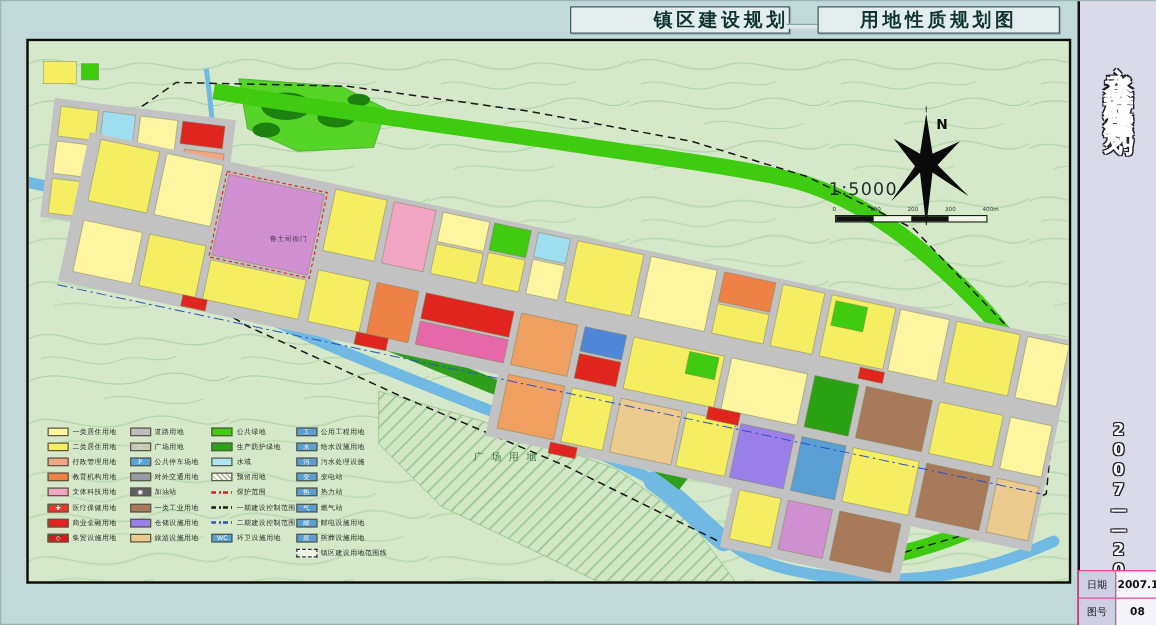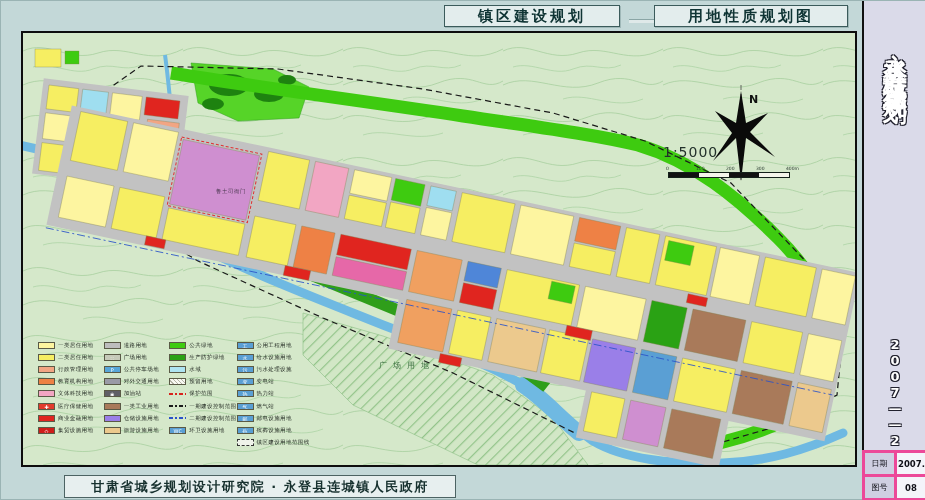--- a/index.html
+++ b/index.html
@@ -12,21 +12,21 @@
   .page{position:absolute;inset:0;border:1px solid #9ab4b4;box-sizing:border-box;}
 
   
   .title-box{
     position:absolute;top:4px;height:22px;
     background:#e3eded;border:1px solid #3b5b5b;box-sizing:border-box;
     display:flex;align-items:center;justify-content:center;
     font-weight:bold;font-size:15px;letter-spacing:3px;color:#0f3434;
     box-shadow:1px 1px 0 #9fb8b8;
   }
-  .title-box.left{left:443px;width:176px;}
+  .title-box.left{left:455px;width:176px;justify-content:flex-end;}
   .title-box.right{left:653px;width:194px;}
   .title-link{position:absolute;top:18px;left:628px;width:28px;height:3px;background:#dfe9e9;border-top:1px solid #8aa5a5;}
 
   
   .map-frame{
     position:absolute;left:20px;top:30px;width:832px;height:432px;
     border:2px solid #0d0d0d;background:#d5e8ca;overflow:hidden;
   }
   .map-frame svg{position:absolute;left:0;top:0;}
   .parcels rect{stroke:#80804f;stroke-width:.35;}
@@ -92,21 +92,21 @@
   .sb-years{
     position:absolute;left:50%;transform:translateX(-50%);top:336px;
     writing-mode:vertical-rl;text-orientation:upright;
     font-size:13px;letter-spacing:1px;white-space:nowrap;
   }
   .sb-info{
     position:absolute;left:-2px;bottom:0;width:66px;
     border-collapse:collapse;table-layout:fixed;
   }
   .sb-info td{
-    border:3px solid #ec4899;height:19px;
+    border:1px solid #ec4899;height:19px;
     font-size:8px;text-align:center;vertical-align:middle;color:#101018;
   }
   .sb-info td.k{width:27px;background:#cfcfe2;}
   .sb-info td.v{background:#f4f4fa;font-weight:bold;font-size:8.5px;}
 </style>
 </head>
 <body>
 
 <div class="page">
 
@@ -423,23 +423,20 @@
             </div>
             <div class="lg-item">
               <span class="lg-sw dashbox"></span>
               <span class="lg-label">镇区建设用地范围线</span>
             </div>
           </div>
         </div>
     </div>
   </div>
 
-  <div class="credit">
-    <span>甘肃省城乡规划设计研究院 · 永登县连城镇人民政府</span>
-  </div>
 
   <div class="sidebar">
     <div class="sb-title outline-txt">永登县连城镇总体规划</div>
     <div class="sb-years outline-txt">2007——2020</div>
     <table class="sb-info">
       <tbody>
           <tr>
         <td class="k">日期</td>
         <td class="v">2007.11</td>
       </tr>

